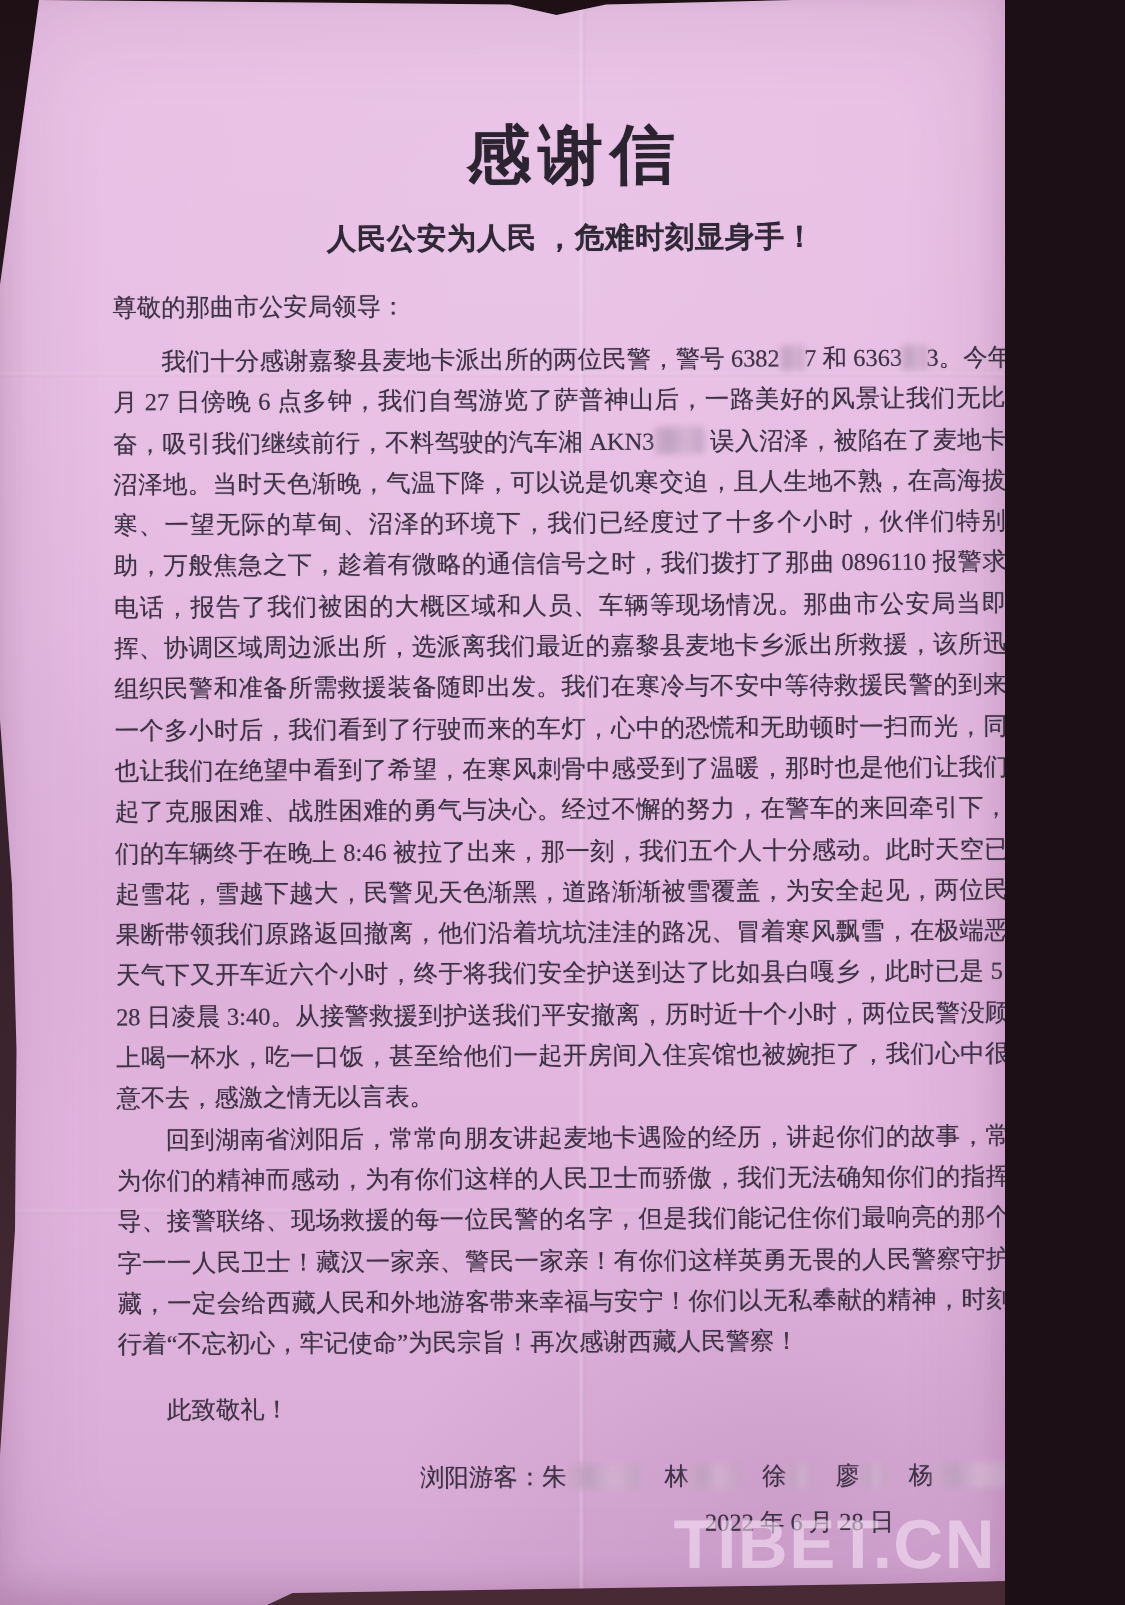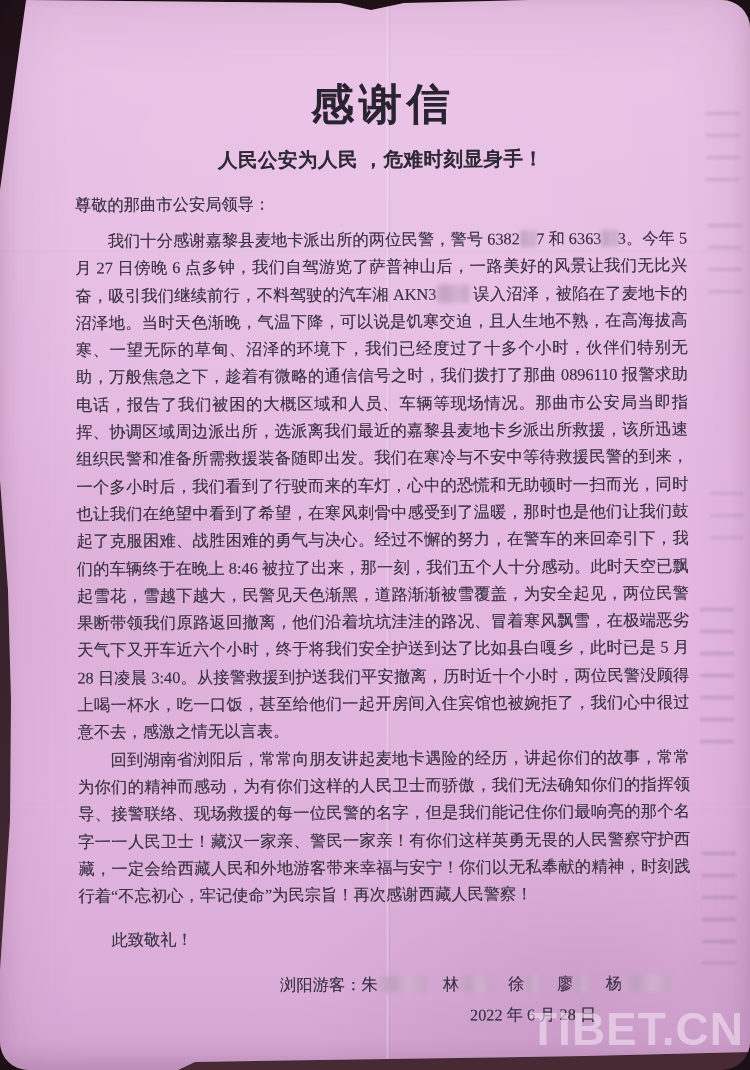--- a/index.html
+++ b/index.html
@@ -1,20 +1,19 @@
 <!DOCTYPE html>
 <html style="--ink: #3c3343; --paper: #e3b7e0; --bg: #33202a; --watermark: rgba(248,233,248,0.72);"><head>
 <meta charset="utf-8">
 <style>
   html,body{margin:0;padding:0;background:#1c1016;}
   .scene{
-    position:relative;width:750px;height:1070px;overflow:hidden;
+    position:relative;width:670px;height:1070px;overflow:hidden;
     background:linear-gradient(180deg,#1f1016 0%,#33202a 45%,#472a33 100%);
     font-family:"Liberation Serif","DejaVu Serif",serif;
-    border-radius:28px;
   }
   .paper{
     position:absolute;inset:0;
     clip-path:polygon(26px 0px,340px 3px,371px 10px,404px 3px,530px 0px,750px 0px,
       750px 1052px,585px 1056px,320px 1060px,195px 1062px,178px 1070px,0px 1070px,
       0px 970px,10px 820px,11px 700px,8px 590px,0px 480px,0px 190px);
     background:
       radial-gradient(90% 55% at 52% 18%, rgba(255,255,255,0.10), transparent 62%),
       radial-gradient(42% 28% at 18% 56%, rgba(120,70,110,0.07), transparent 70%),
       radial-gradient(55% 22% at 78% 92%, rgba(105,55,100,0.12), transparent 70%),

